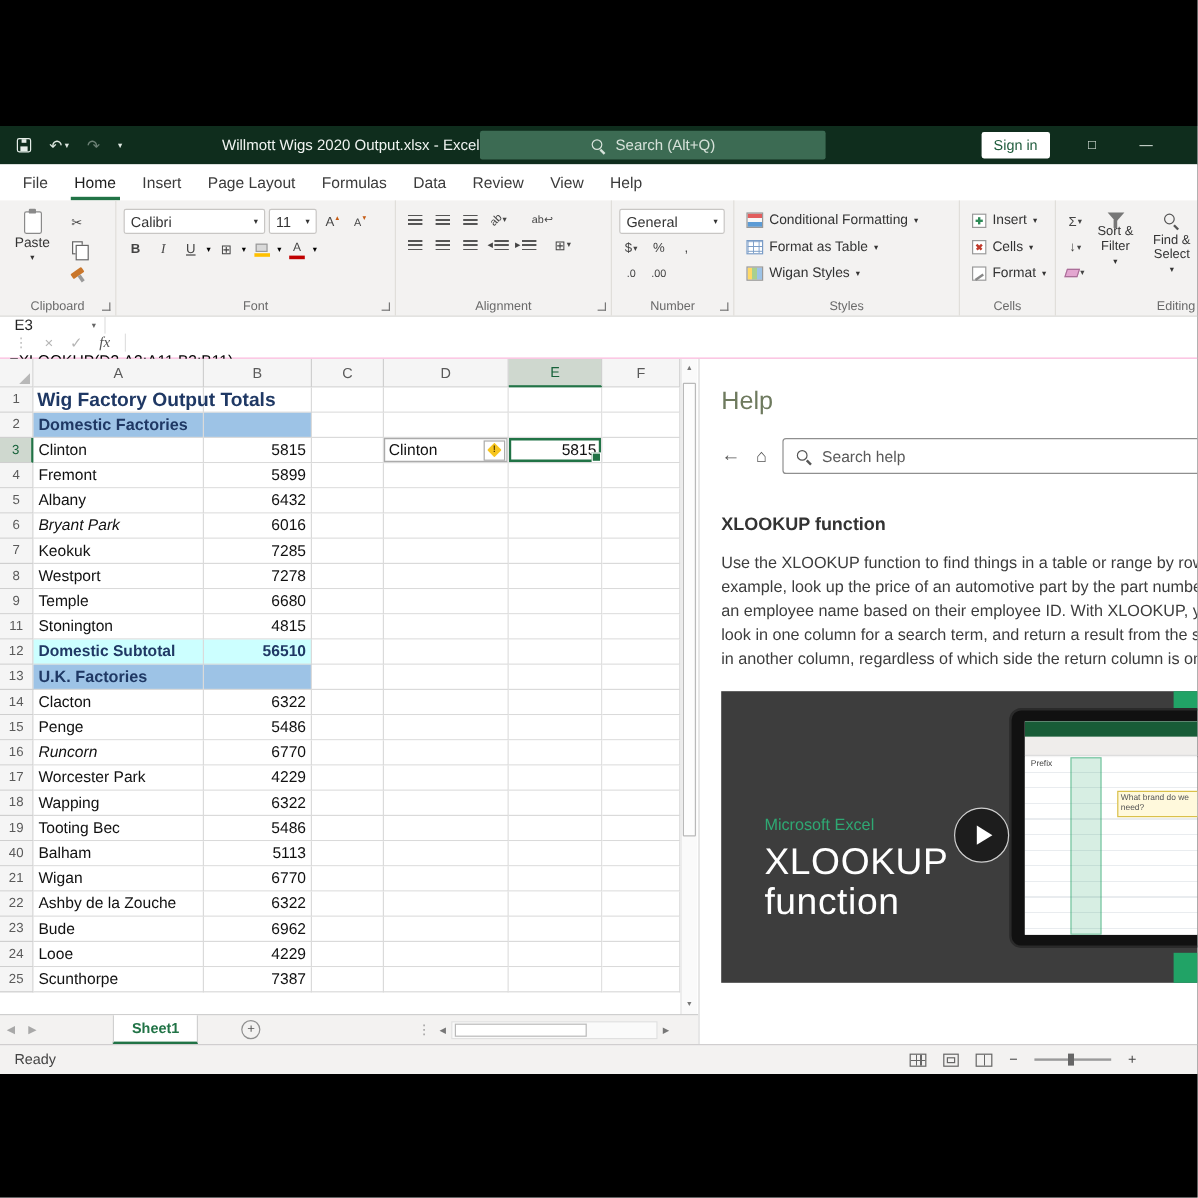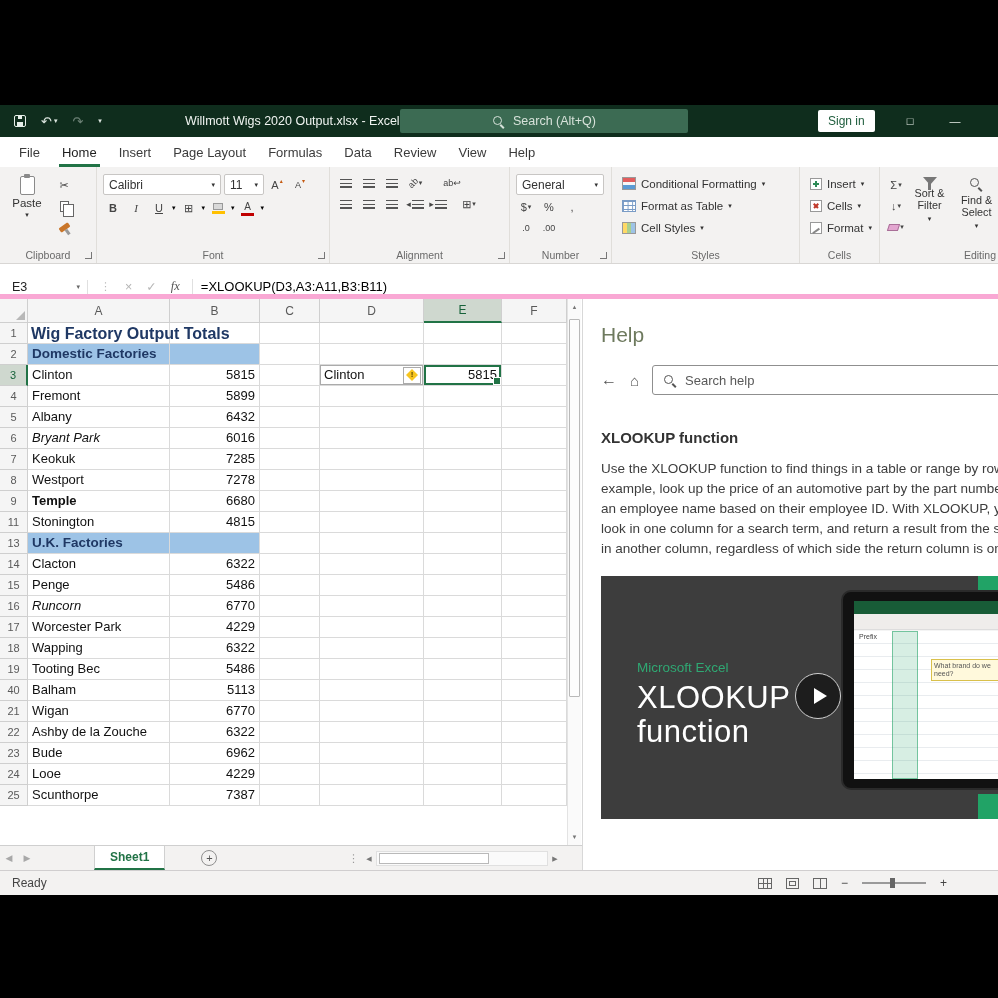--- a/index.html
+++ b/index.html
@@ -69,21 +69,21 @@
   .i-cellbox.del::before{content:'';position:absolute;left:2px;top:4.5px;width:6px;height:1.6px;background:#c0392b;transform:rotate(45deg);}
   .i-cellbox.del::after{content:'';position:absolute;left:2px;top:4.5px;width:6px;height:1.6px;background:#c0392b;transform:rotate(-45deg);}
   .i-cellbox.fmt::after{content:'';position:absolute;left:1px;top:7px;width:8px;height:1.6px;background:#888;transform:rotate(-35deg);}
   .i-eraser{width:11px;height:7px;background:#e3a6d0;border:1px solid #a96f98;transform:skewX(-18deg);display:inline-block;}
   .i-funnel{width:0;height:0;border-left:7px solid transparent;border-right:7px solid transparent;border-top:8px solid #777;position:relative;display:inline-block;}
   .i-funnel::after{content:'';position:absolute;left:-1.5px;top:-2px;width:3px;height:7px;background:#777;}
   .bigbtn{width:47px;display:flex;flex-direction:column;align-items:center;padding-top:6px;font-size:10.8px;color:#333;text-align:center;line-height:12px;gap:2px;}
   .i-mag.dark{color:#555;width:15px;height:15px;}
 
   
-  .formulabar{position:absolute;top:159px;left:0;width:100%;height:35px;background:#fff;border-bottom:5px solid #f9a8d4;display:flex;align-items:flex-end;}
+  .formulabar{position:absolute;top:159px;left:0;width:100%;height:35px;background:#fff;border-bottom:1px solid #f9a8d4;display:flex;align-items:flex-start;flex-direction:column;}
   .namebox{width:88px;border-right:1px solid #e0e0e0;display:flex;align-items:center;justify-content:space-between;padding:0 7px 0 12px;font-size:12.5px;color:#222;}
   .nb-caret{color:#666;font-size:7px;}
   .fbicons{display:flex;align-items:center;gap:14px;padding:0 12px;border-right:1px solid #e0e0e0;}
   .fb-dots{color:#b9b9b9;font-size:11px;}
   .fb-btn{font-size:12.5px;color:#b5b5b5;}
   .fb-fx{color:#555;font-style:italic;font-size:12.5px;font-family:"Liberation Serif",serif;}
   .fb-input{flex:1;display:flex;align-items:center;padding-left:8px;font-size:13px;color:#000;}
 
   
   .content{position:absolute;top:194px;left:0;width:100%;height:571px;display:flex;}
@@ -153,21 +153,21 @@
   .v-acc.top{left:377px;top:0;width:53px;height:16px;}
   .v-acc.bot{left:377px;bottom:0;width:53px;height:25px;}
   .v-laptop{position:absolute;left:240px;top:14px;width:186px;height:200px;background:#111;border-radius:10px;border:2px solid #2a2a2a;}
   .v-screen{position:absolute;left:11px;top:9px;right:11px;bottom:9px;background:#f4f4f4;overflow:hidden;}
   .v-bar{height:13px;background:#185c37;}
   .v-ribbon{height:16px;background:#efedeb;border-bottom:1px solid #ddd;}
   .v-sbody{position:absolute;top:30px;left:0;right:0;bottom:0;background:repeating-linear-gradient(#fff 0 12px,#e9ecef 12px 13px);}
   .v-col{position:absolute;left:38px;top:0;width:26px;bottom:0;background:rgba(33,163,102,.18);border:1px solid rgba(33,163,102,.55);}
   .v-label{position:absolute;left:5px;top:2px;font-size:7px;color:#444;}
   .v-tip{position:absolute;right:3px;top:28px;width:80px;background:#fff9dc;border:1px solid #d9c04b;font-size:7px;line-height:8px;color:#555;padding:2px;}
-  .v-text{position:absolute;left:36px;top:84px;}
+  .v-text{position:absolute;left:36px;top:104px;}
   .v-brand{font-size:13.5px;color:#2fa873;margin-bottom:6px;}
   .v-title{font-size:31px;color:#fff;line-height:34px;font-weight:400;letter-spacing:.5px;}
   .v-play{position:absolute;left:194px;top:97px;width:46px;height:46px;border-radius:50%;background:rgba(20,20,20,.78);border:1px solid #cfcfcf;display:flex;align-items:center;justify-content:center;}
   .v-tri{width:0;height:0;border-left:13px solid #fff;border-top:8px solid transparent;border-bottom:8px solid transparent;margin-left:4px;}
 </style>
 </head>
 <body>
 
 <div class="window">
 
@@ -358,21 +358,21 @@
         <span>Conditional Formatting</span>
         <span class="tiny-caret">▾</span>
       </div>
       <div class="srow">
         <span class="i-table"></span>
         <span>Format as Table</span>
         <span class="tiny-caret">▾</span>
       </div>
       <div class="srow">
         <span class="i-styles"></span>
-        <span>Cell Styles</span>
+        <span>Wigan Styles</span>
         <span class="tiny-caret">▾</span>
       </div>
       <span class="glabel">Styles</span>
     </div>
 
     <div class="rgroup" style="width:80px;">
       <div class="crow">
         <span class="i-cellbox ins"></span>
         <span>Insert</span>
         <span class="tiny-caret">▾</span>
@@ -524,31 +524,40 @@
               <div class="rowno">8</div>
               <div class="cell" style="width: 142px;">Westport</div>
               <div class="cell num" style="width: 90px;">7278</div>
               <div class="cell" style="width: 60px;"></div>
               <div class="cell" style="width: 104px;"></div>
               <div class="cell" style="width: 78px;"></div>
               <div class="cell" style="width: 65px;"></div>
             </div>
             <div class="grow">
               <div class="rowno">9</div>
-              <div class="cell" style="width: 142px; font-weight: bold;">Temple</div>
+              <div class="cell" style="width: 142px;">Temple</div>
               <div class="cell num" style="width: 90px;">6680</div>
               <div class="cell" style="width: 60px;"></div>
               <div class="cell" style="width: 104px;"></div>
               <div class="cell" style="width: 78px;"></div>
               <div class="cell" style="width: 65px;"></div>
             </div>
             <div class="grow">
               <div class="rowno">11</div>
               <div class="cell" style="width: 142px;">Stonington</div>
               <div class="cell num" style="width: 90px;">4815</div>
+              <div class="cell" style="width: 60px;"></div>
+              <div class="cell" style="width: 104px;"></div>
+              <div class="cell" style="width: 78px;"></div>
+              <div class="cell" style="width: 65px;"></div>
+            </div>
+            <div class="grow">
+              <div class="rowno">12</div>
+              <div class="cell subtotal" style="width: 142px;">Domestic Subtotal</div>
+              <div class="cell subtotal num" style="width: 90px;">56510</div>
               <div class="cell" style="width: 60px;"></div>
               <div class="cell" style="width: 104px;"></div>
               <div class="cell" style="width: 78px;"></div>
               <div class="cell" style="width: 65px;"></div>
             </div>
             <div class="grow">
               <div class="rowno">13</div>
               <div class="cell section" style="width: 142px;">U.K. Factories</div>
               <div class="cell section" style="width: 90px;"></div>
               <div class="cell" style="width: 60px;"></div>

